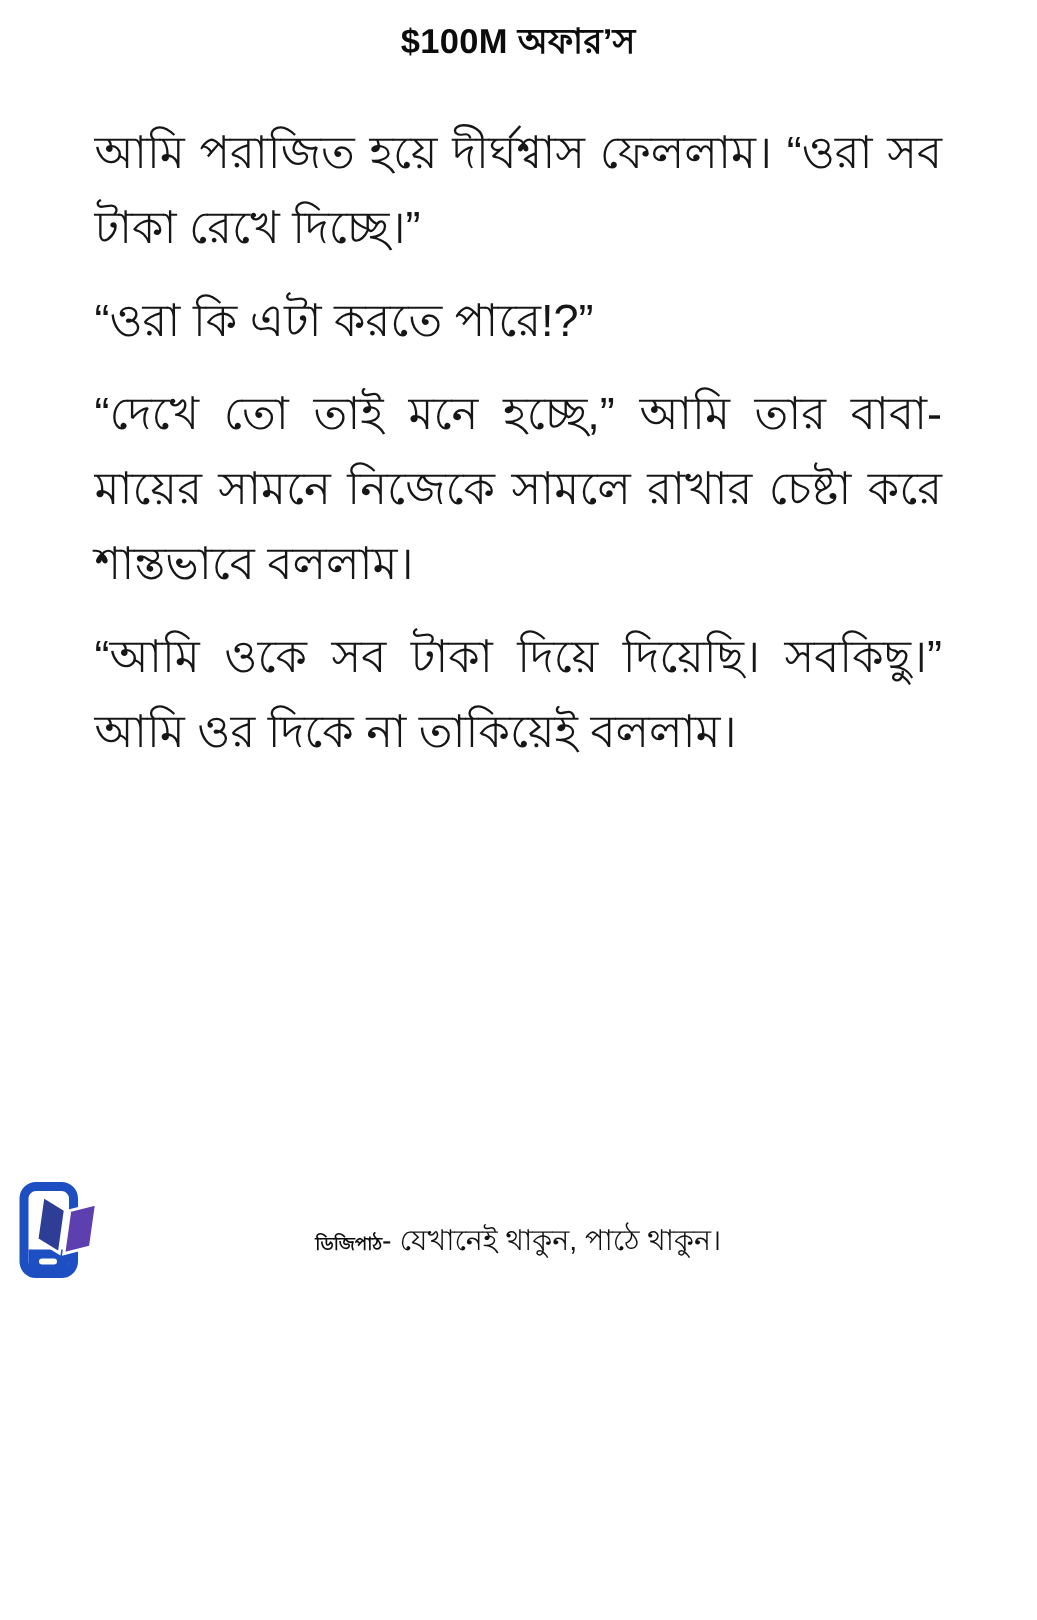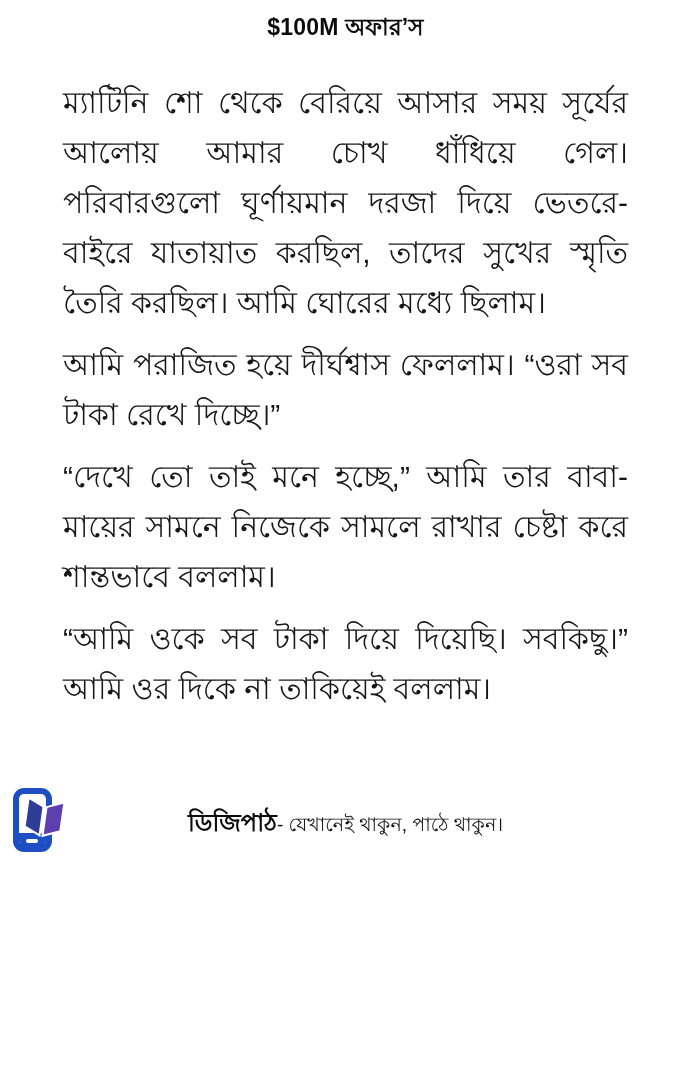--- a/index.html
+++ b/index.html
@@ -52,34 +52,34 @@
   .footer-line {
     position: absolute;
     left: 0; right: 0; bottom: 16px;
     text-align: center;
     font-size: 19px;
     color: #111111;
     white-space: nowrap;
   }
   .footer-line .brand {
     font-weight: 700;
-    font-size: 24px;
+    font-size: 12px;
     color: #0c0c0c;
   }
 </style>
 </head>
 <body>
 
 <div class="page">
 
   <h1 class="title">$100M অফার’স</h1>
 
   <div class="body-text">
-    <p>ম্যাটিনি শো থেকে বেরিয়ে আসার সময় সূর্যের আলোয় আমার চোখ ধাঁধিয়ে গেল। পরিবারগুলো ঘূর্ণায়মান দরজা দিয়ে ভেতরে-বাইরে যাতায়াত করছিল, তাদের সুখের স্মৃতি তৈরি করছিল। আমি ঘোরের মধ্যে ছিলাম।</p>
     <p>আমি পরাজিত হয়ে দীর্ঘশ্বাস ফেললাম। “ওরা সব টাকা রেখে দিচ্ছে।”</p>
+    <p>“ওরা কি এটা করতে পারে!?”</p>
     <p>“দেখে তো তাই মনে হচ্ছে,” আমি তার বাবা-মায়ের সামনে নিজেকে সামলে রাখার চেষ্টা করে শান্তভাবে বললাম।</p>
     <p>“আমি ওকে সব টাকা দিয়ে দিয়েছি। সবকিছু।” আমি ওর দিকে না তাকিয়েই বললাম।</p>
 
   </div>
 
   <div class="footer">
     <span class="logo">
       <svg viewBox="0 0 56 66" width="56" height="66" aria-hidden="true">
         <rect x="4" y="4" width="33" height="58" rx="8" fill="#ffffff" stroke="#1d4fc3" stroke-width="6"></rect>
         <path d="M7 46 h27 v8 a8 8 0 0 1 -8 8 h-11 a8 8 0 0 1 -8 -8 z" fill="#1d4fc3"></path>

